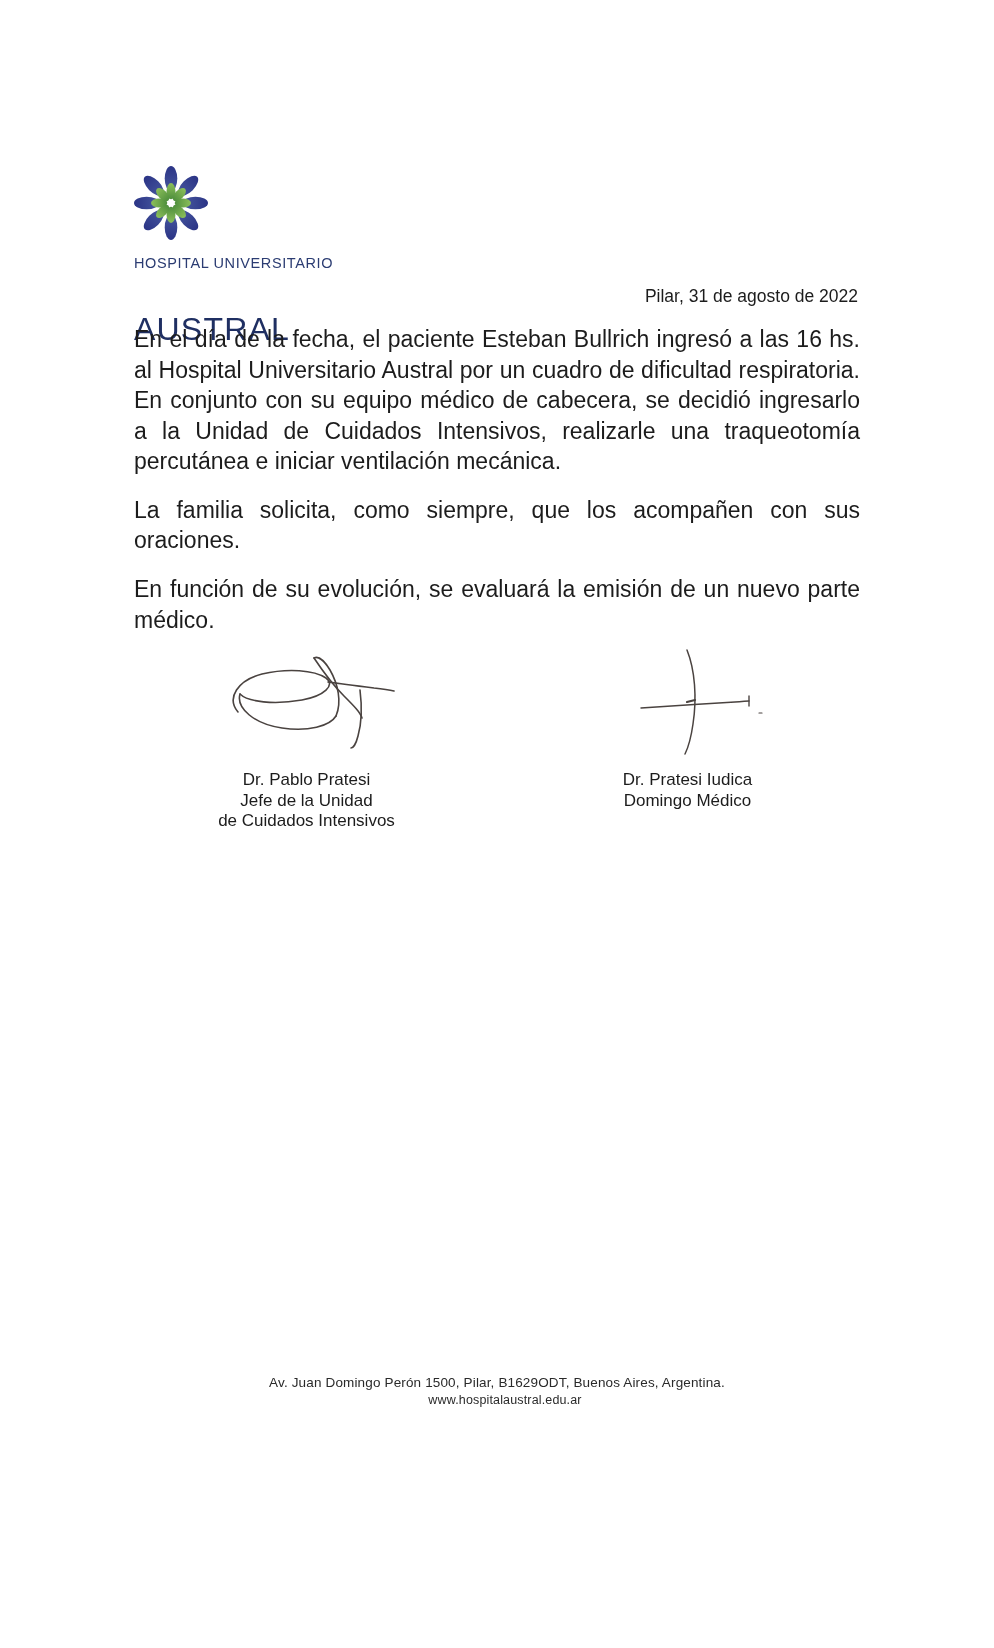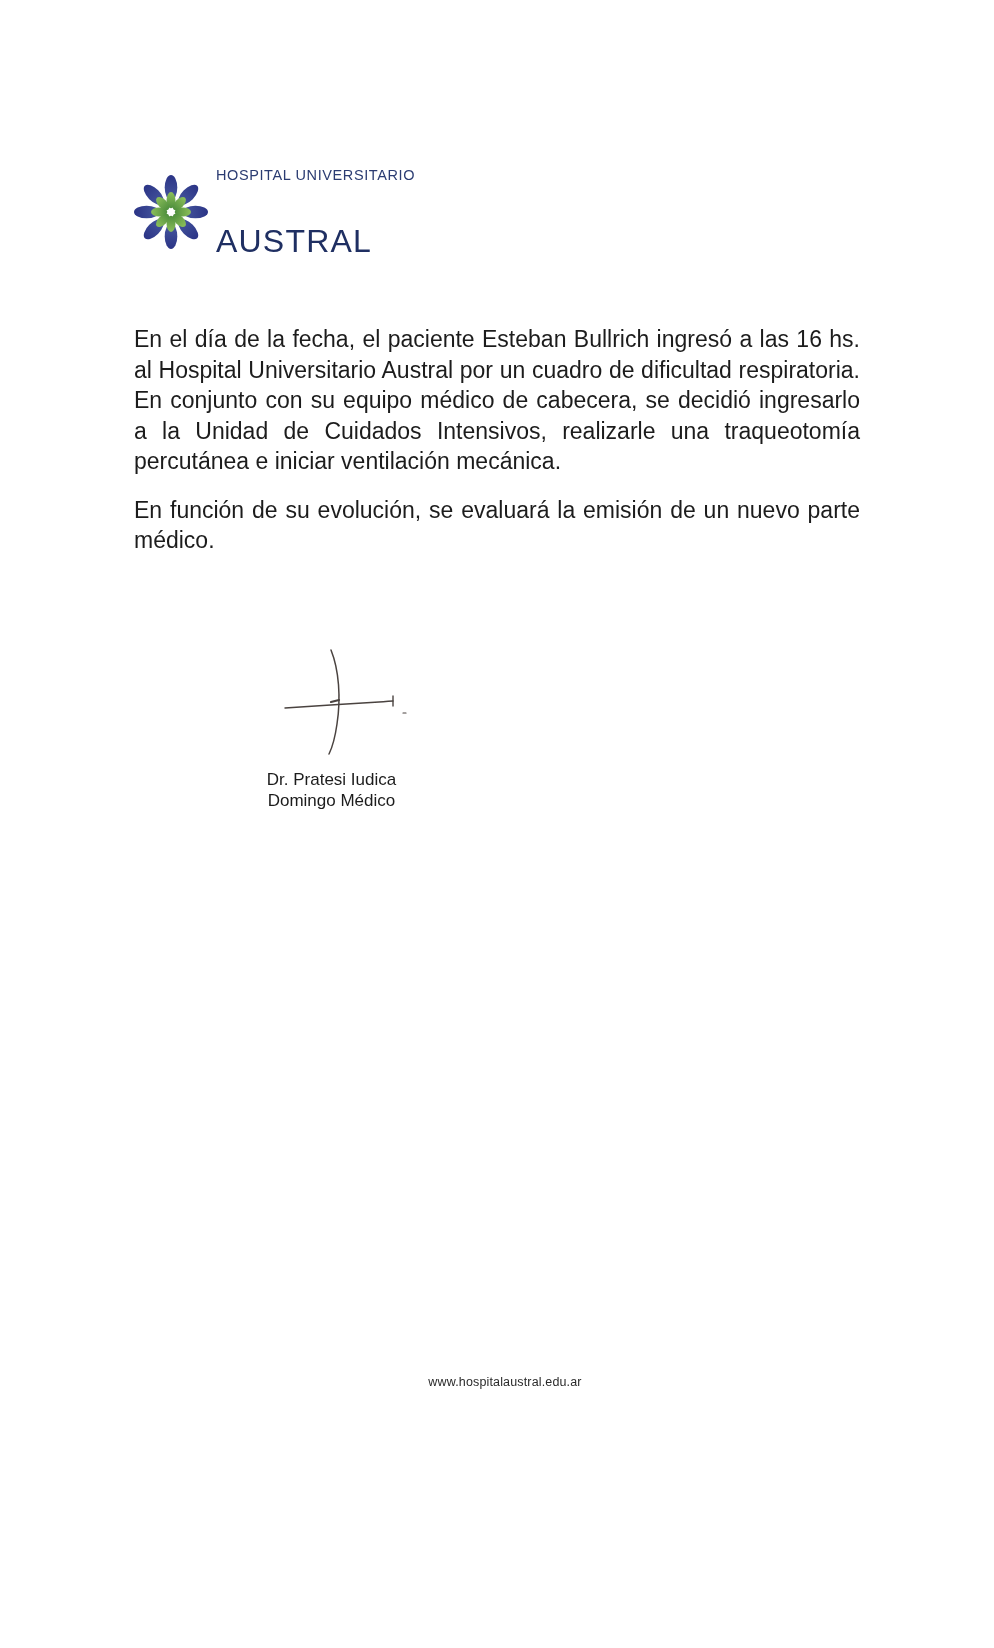--- a/index.html
+++ b/index.html
@@ -22,22 +22,23 @@
     height: 1648px;
     background: #ffffff;
   }
 
   
   .letterhead {
     position: absolute;
     left: 134px;
     top: 166px;
     display: flex;
-    align-items: center;
-    gap: 8px;
+    align-items: flex-start;
+    gap: 14px;
+    flex-direction: column;
   }
   .logo-mark {
     width: 74px;
     height: 74px;
     flex: 0 0 74px;
     position: relative;
   }
   .logo-wordmark {
     display: flex;
     flex-direction: column;
@@ -196,44 +197,64 @@
           </g>
         </g>
       </svg>
     </div>
     <div class="logo-wordmark">
       <div class="logo-line1">HOSPITAL UNIVERSITARIO</div>
       <div class="logo-line2">AUSTRAL</div>
     </div>
   </div>
 
+  <div class="date-line">Pilar, 31 de agosto de 2022</div>
 
   <div class="letter-body">
     <p class="para">En el día de la fecha, el paciente Esteban Bullrich ingresó a las 16 hs. al Hospital Universitario Austral por un cuadro de dificultad respiratoria. En conjunto con su equipo médico de cabecera, se decidió ingresarlo a la Unidad de Cuidados Intensivos, realizarle una traqueotomía percutánea e iniciar ventilación mecánica.</p>
+    <p class="para">La familia solicita, como siempre, que los acompañen con sus oraciones.</p>
     <p class="para">En función de su evolución, se evaluará la emisión de un nuevo parte médico.</p>
   </div>
 
   <div class="signatures">
 
+    <div class="sig-block left">
+      <svg class="sig-image" viewBox="0 0 210 130" aria-hidden="true">
+        <g fill="none" stroke="#4a4340" stroke-width="1.6" stroke-linecap="round">
+          <path d="M36 76 C24 62, 36 44, 60 38 C86 32, 112 34, 124 42 C134 49, 122 60, 100 64 C72 69, 46 66, 38 58"></path>
+          <path d="M38 58 C34 72, 52 88, 80 92 C106 96, 128 90, 134 80"></path>
+          <path d="M134 80 C140 66, 136 48, 128 34 C122 24, 116 20, 112 22"></path>
+          <path d="M112 22 C120 34, 132 50, 142 60 C152 70, 158 76, 160 82"></path>
+          <path d="M126 46 C140 48, 156 50, 172 52 C182 53, 188 54, 192 55"></path>
+          <path d="M158 54 C160 70, 160 86, 156 100 C154 108, 151 112, 149 112"></path>
+        </g>
+      </svg>
+      <div class="sig-caption">
+        <div>Dr. Pablo Pratesi</div>
+        <div>Jefe de la Unidad</div>
+        <div>de Cuidados Intensivos</div>
+      </div>
+    </div>
 
     <div class="sig-block right">
       <svg class="sig-image" viewBox="0 0 210 130" aria-hidden="true">
         <g fill="none" stroke="#4a4340" stroke-linecap="round">
           <path d="M104 14 C112 34, 114 62, 110 88 C108 102, 105 112, 102 118" stroke-width="1.5"></path>
           <path d="M58 72 C86 70, 122 68, 152 66 C160 65.5, 164 65, 166 65" stroke-width="1.4"></path>
           <path d="M166 60 L166 70" stroke-width="1.4"></path>
           <path d="M104 66 L112 64" stroke-width="2.2"></path>
           <path d="M176 77 L179 77" stroke-width="1.2"></path>
         </g>
       </svg>
       <div class="sig-caption">
         <div>Dr. Pratesi Iudica</div>
         <div>Domingo Médico</div>
       </div>
     </div>
 
   </div>
 
   <div class="footer">
+    <div class="footer-line1">Av. Juan Domingo Perón 1500, Pilar, B1629ODT, Buenos Aires, Argentina.</div>
     <div class="footer-line2">www.hospitalaustral.edu.ar</div>
   </div>
 
 </div>
 
 </body></html>

